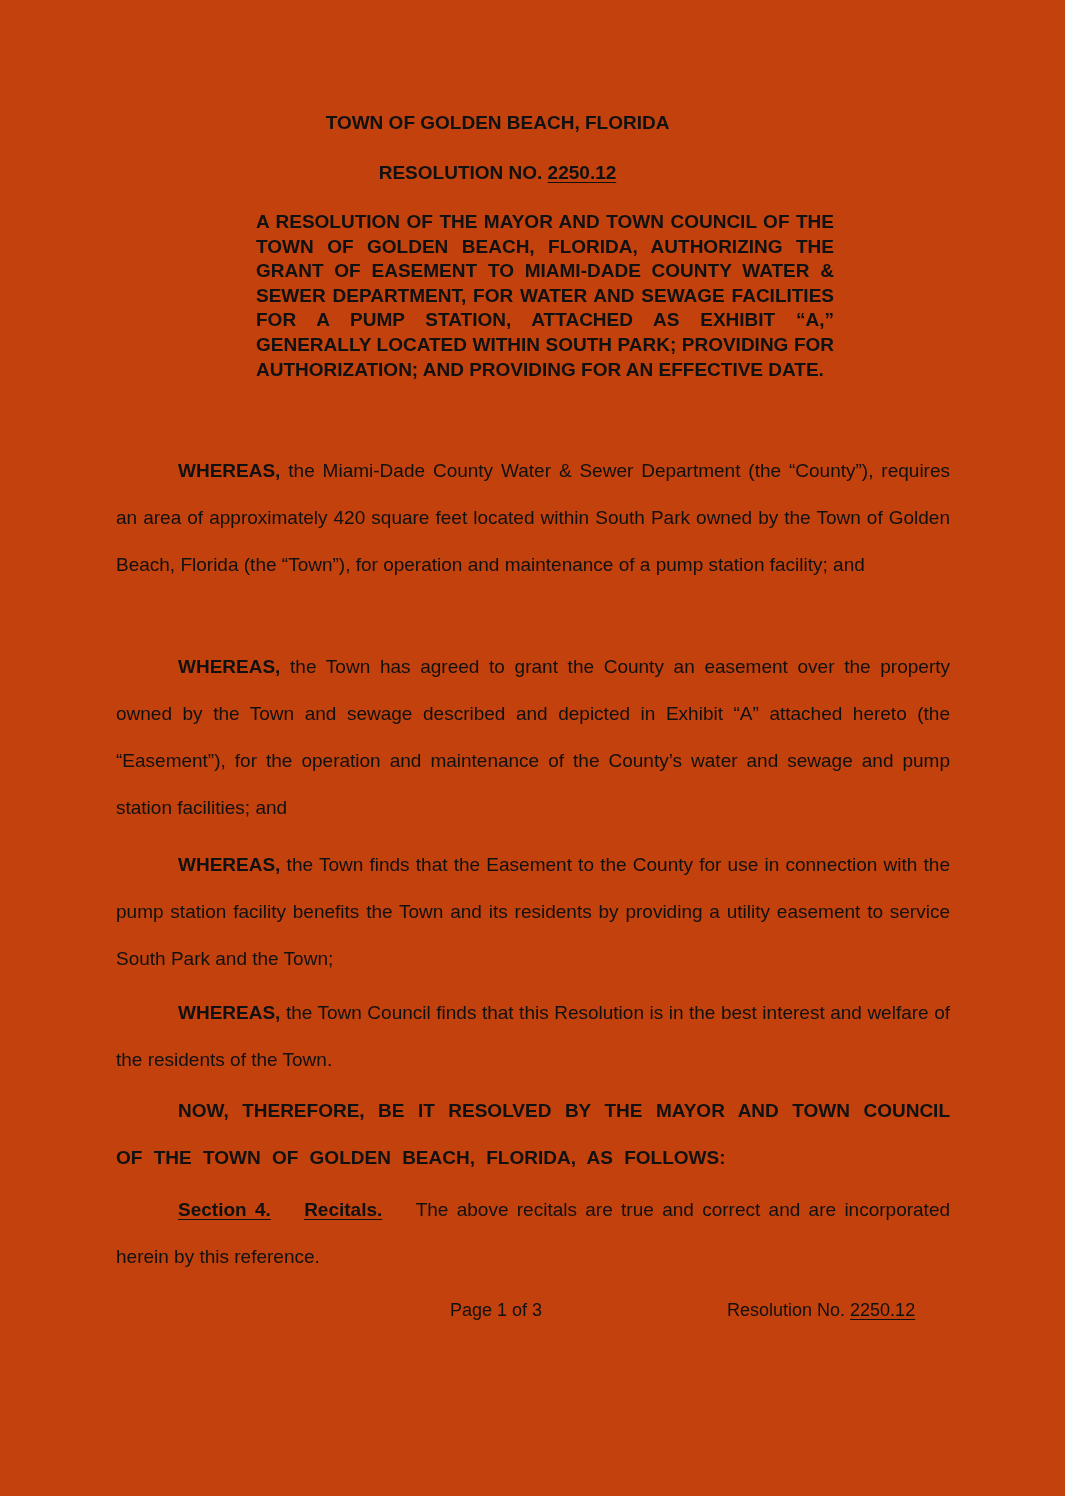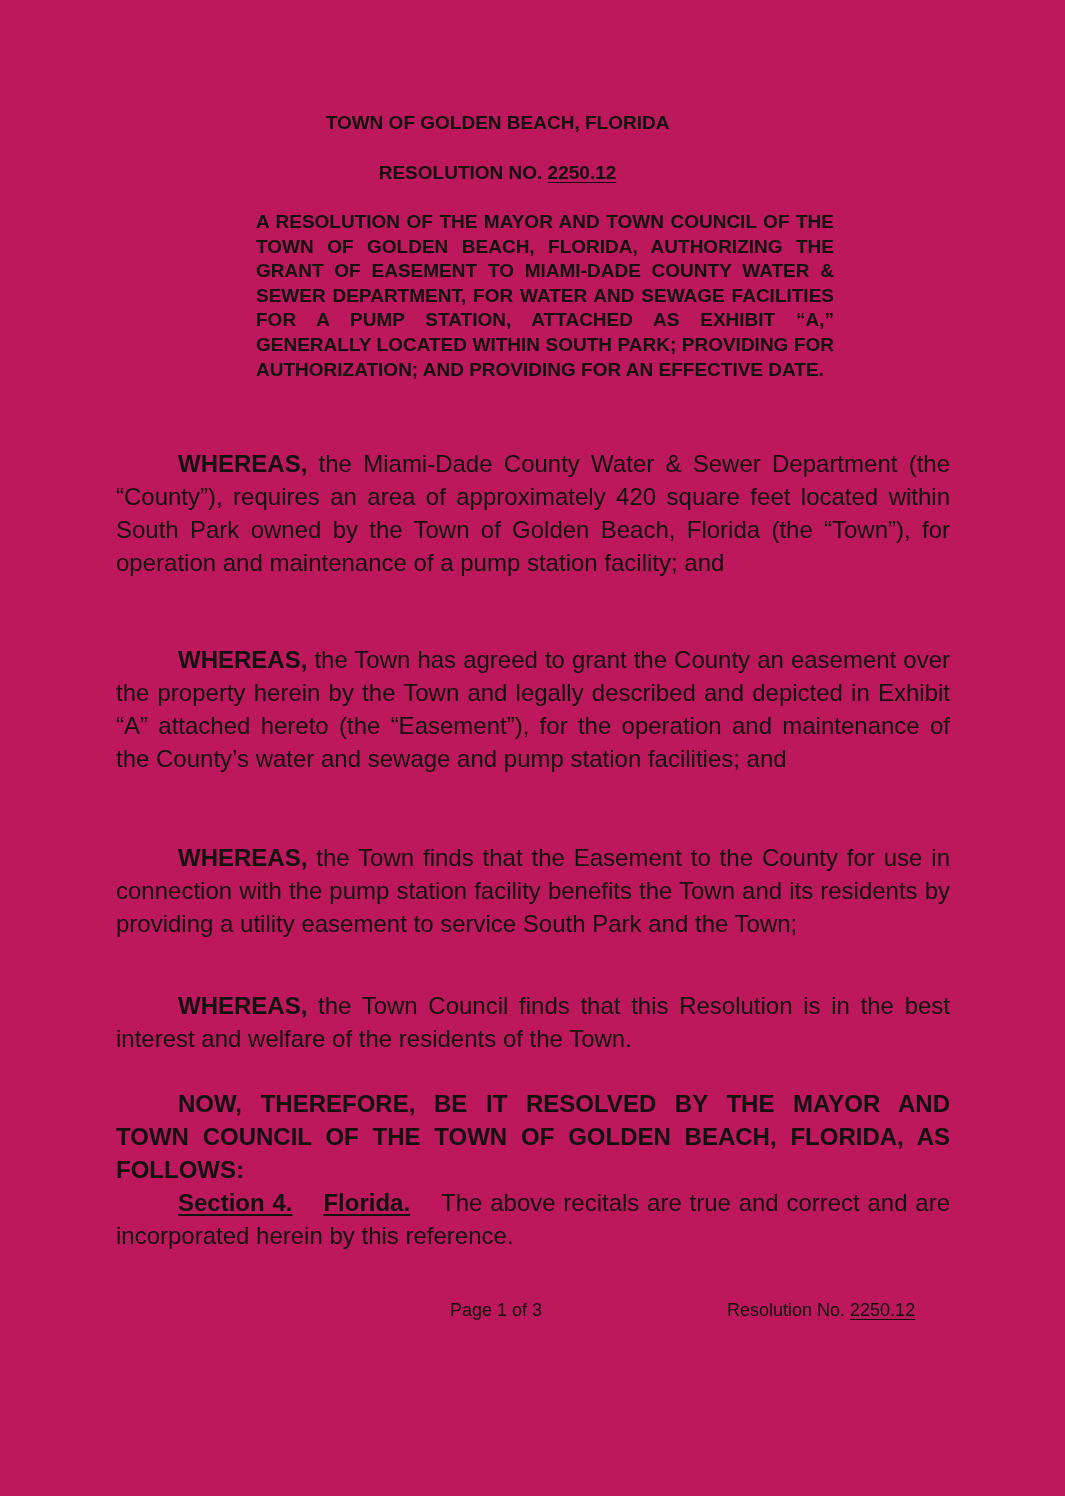--- a/index.html
+++ b/index.html
@@ -1,29 +1,29 @@
 <!DOCTYPE html>
 <html><head>
   <meta charset="utf-8">
   <style>
     html, body { margin: 0; padding: 0; background: #ffffff; }
     body { width: 1065px; height: 1496px; position: relative; overflow: hidden; color: #111; font-family: "Liberation Sans", sans-serif; }
-    .page { position: absolute; left: 0; top: 0; width: 1065px; height: 1496px; background: #be185d; }
+    .page { position: absolute; left: 0; top: 0; width: 1065px; height: 1496px; background: #c2410c; }
     .center-head { position: absolute; left: 0; width: 1065px; text-align: center; font-weight: bold; font-size: 19px; }
     #title { top: 112px; padding-left: 0; left: -35px; }
     #resno { top: 162px; left: -35px; }
     .u { text-decoration: underline; text-underline-offset: 3px; }
     #caption {
       position: absolute; left: 256px; top: 210px; width: 578px;
       font-weight: bold; font-size: 19px; line-height: 24.6px;
       text-align: justify; text-align-last: left;
     }
     .para {
       position: absolute; left: 116px; width: 834px;
-      font-size: 24px; line-height: 33px; text-align: justify;
+      font-size: 19px; line-height: 47px; text-align: justify;
     }
     .para .ind { display: inline-block; width: 62px; }
     .para b { font-weight: bold; }
     #p1 { top: 447px; }
     #p2 { top: 643px; }
     #p3 { top: 841px; }
     #p4 { top: 989px; }
     #p5 { top: 1087px; font-weight: bold; word-spacing: 6px; }
     #p6 { top: 1186px; }
     .sec-lbl { font-weight: bold; text-decoration: underline; text-underline-offset: 3px; }
@@ -37,28 +37,28 @@
 <div class="page">
 
   <div id="title" class="center-head">TOWN OF GOLDEN BEACH, FLORIDA</div>
 
   <div id="resno" class="center-head"><span>RESOLUTION NO. </span><span class="u">2250.12</span></div>
 
   <div id="caption">A RESOLUTION OF THE MAYOR AND TOWN COUNCIL OF THE TOWN OF GOLDEN BEACH, FLORIDA, AUTHORIZING THE GRANT OF EASEMENT TO MIAMI-DADE COUNTY WATER &amp; SEWER DEPARTMENT, FOR WATER AND SEWAGE FACILITIES FOR A PUMP STATION, ATTACHED AS EXHIBIT “A,” GENERALLY LOCATED WITHIN SOUTH PARK; PROVIDING FOR AUTHORIZATION; AND PROVIDING FOR AN EFFECTIVE DATE.</div>
 
   <div id="p1" class="para"><span class="ind"></span><b>WHEREAS,</b><span> the Miami-Dade County Water &amp; Sewer Department (the “County”), requires an area of approximately 420 square feet located within South Park owned by the Town of Golden Beach, Florida (the “Town”), for operation and maintenance of a pump station facility; and</span></div>
 
-  <div id="p2" class="para"><span class="ind"></span><b>WHEREAS,</b><span> the Town has agreed to grant the County an easement over the property herein by the Town and legally described and depicted in Exhibit “A” attached hereto (the “Easement”), for the operation and maintenance of the County’s water and sewage and pump station facilities; and</span></div>
+  <div id="p2" class="para"><span class="ind"></span><b>WHEREAS,</b><span> the Town has agreed to grant the County an easement over the property owned by the Town and sewage described and depicted in Exhibit “A” attached hereto (the “Easement”), for the operation and maintenance of the County’s water and sewage and pump station facilities; and</span></div>
 
   <div id="p3" class="para"><span class="ind"></span><b>WHEREAS,</b><span> the Town finds that the Easement to the County for use in connection with the pump station facility benefits the Town and its residents by providing a utility easement to service South Park and the Town;</span></div>
 
   <div id="p4" class="para"><span class="ind"></span><b>WHEREAS,</b><span> the Town Council finds that this Resolution is in the best interest and welfare of the residents of the Town.</span></div>
 
   <div id="p5" class="para"><span class="ind"></span><span>NOW, THEREFORE, BE IT RESOLVED BY THE MAYOR AND TOWN COUNCIL OF THE TOWN OF GOLDEN BEACH, FLORIDA, AS FOLLOWS:</span></div>
 
-  <div id="p6" class="para"><span class="ind"></span><span class="sec-lbl">Section 4.</span>&nbsp;&nbsp;&nbsp;&nbsp;<span class="sec-lbl">Florida.</span>&nbsp;&nbsp;&nbsp;&nbsp;<span>The above recitals are true and correct and are incorporated herein by this reference.</span></div>
+  <div id="p6" class="para"><span class="ind"></span><span class="sec-lbl">Section 4.</span>&nbsp;&nbsp;&nbsp;&nbsp;<span class="sec-lbl">Recitals.</span>&nbsp;&nbsp;&nbsp;&nbsp;<span>The above recitals are true and correct and are incorporated herein by this reference.</span></div>
 
   <div id="footer">
     <span id="page-num">Page 1 of 3</span>
     <span id="footer-res"><span>Resolution No. </span><span class="u">2250.12</span></span>
   </div>
 
 </div>
 
 </body></html>

